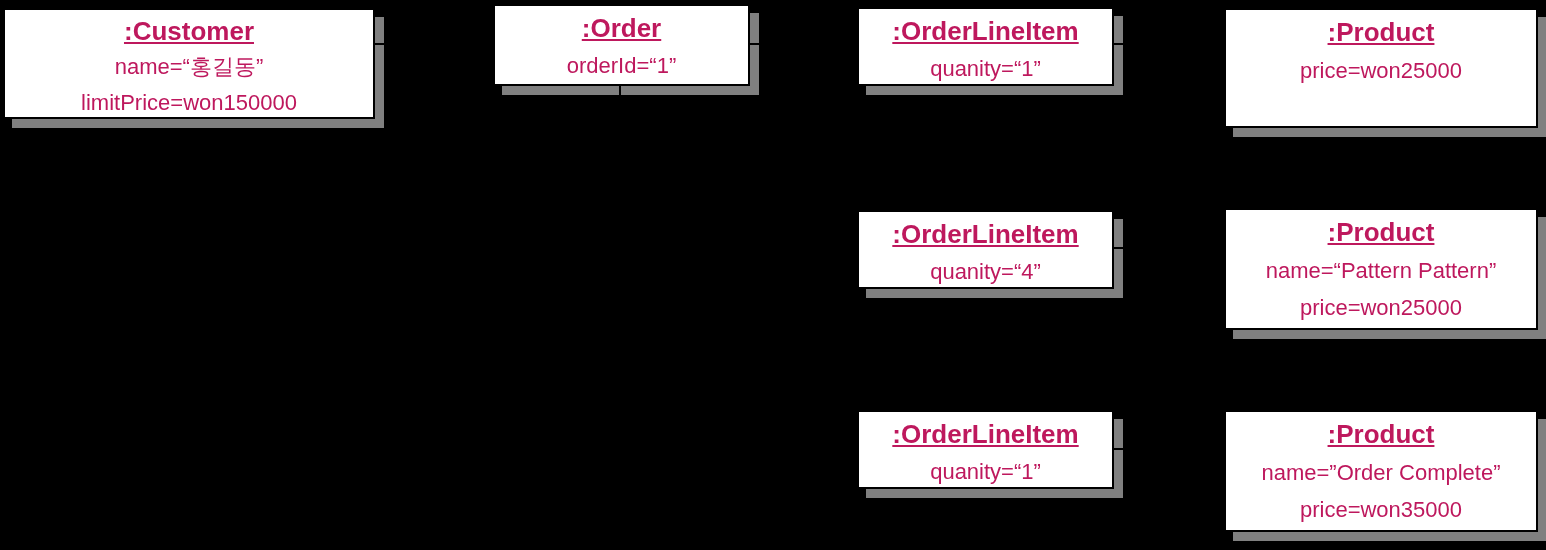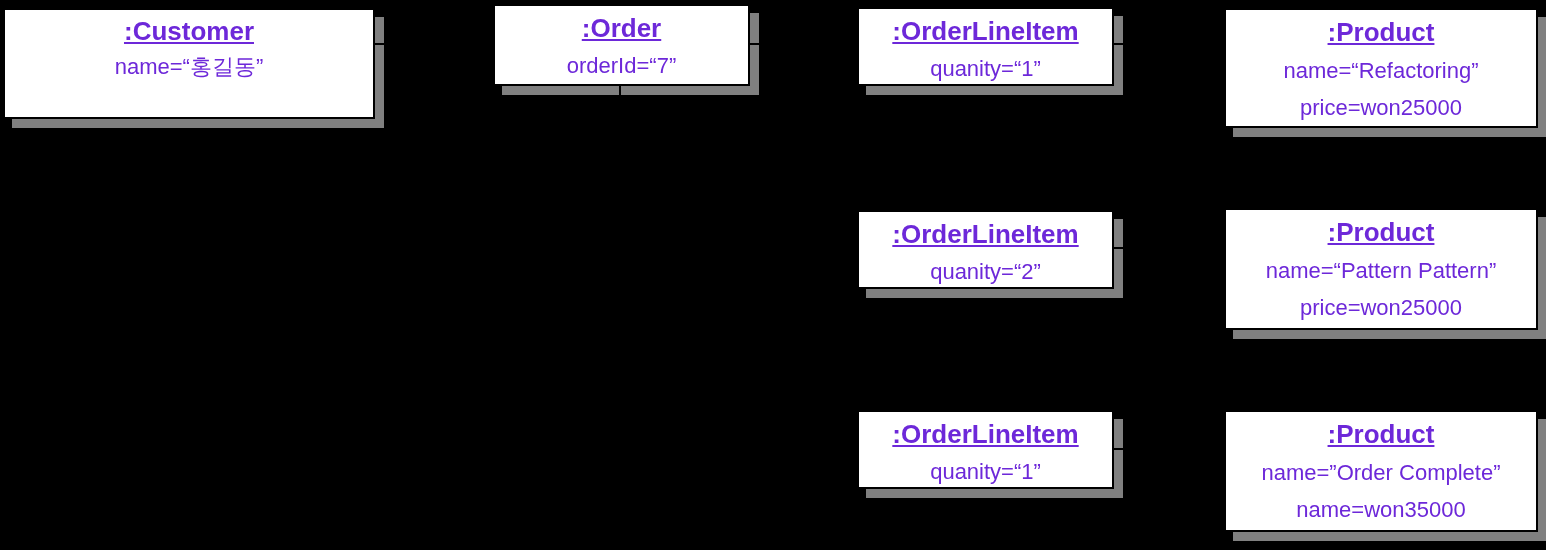--- a/index.html
+++ b/index.html
@@ -14,21 +14,21 @@
     background: #000000;
     overflow: hidden;
     font-family: "Liberation Sans", "DejaVu Sans", sans-serif;
   }
   .obj-box {
     position: absolute;
     box-sizing: border-box;
     background: #ffffff;
     border: 2px solid #000000;
     box-shadow: 9px 9px 0 0 #808080;
-    color: #6d28d9;
+    color: #be185d;
     text-align: center;
     z-index: 1;
   }
   .obj-title {
     font-size: 26px;
     font-weight: bold;
     text-decoration: underline;
     line-height: 36px;
     padding-top: 3px;
     white-space: nowrap;
@@ -58,58 +58,58 @@
   }
 </style>
 </head>
 <body>
 
 <div id="canvas">
 
   <div class="obj-box box-customer" style="left:3px; top:8px; width:372px; height:111px;">
     <div class="obj-title">:Customer</div>
     <div class="obj-attr">name=“홍길동”</div>
+    <div class="obj-attr">limitPrice=won150000</div>
   </div>
 
   <div class="obj-box box-order" style="left:493px; top:4px; width:257px; height:82px;">
     <div class="obj-title">:Order</div>
-    <div class="obj-attr">orderId=“7”</div>
+    <div class="obj-attr">orderId=“1”</div>
   </div>
 
   <div class="obj-box box-oli" style="left:857px; top:7px; width:257px; height:79px;">
     <div class="obj-title">:OrderLineItem</div>
     <div class="obj-attr">quanity=“1”</div>
   </div>
 
   <div class="obj-box box-product" style="left:1224px; top:8px; width:314px; height:120px;">
     <div class="obj-title">:Product</div>
-    <div class="obj-attr">name=“Refactoring”</div>
     <div class="obj-attr">price=won25000</div>
   </div>
 
   <div class="obj-box box-oli" style="left:857px; top:210px; width:257px; height:79px;">
     <div class="obj-title">:OrderLineItem</div>
-    <div class="obj-attr">quanity=“2”</div>
+    <div class="obj-attr">quanity=“4”</div>
   </div>
 
   <div class="obj-box box-product" style="left:1224px; top:208px; width:314px; height:122px;">
     <div class="obj-title">:Product</div>
     <div class="obj-attr">name=“Pattern Pattern”</div>
     <div class="obj-attr">price=won25000</div>
   </div>
 
   <div class="obj-box box-oli" style="left:857px; top:410px; width:257px; height:79px;">
     <div class="obj-title">:OrderLineItem</div>
     <div class="obj-attr">quanity=“1”</div>
   </div>
 
   <div class="obj-box box-product" style="left:1224px; top:410px; width:314px; height:122px;">
     <div class="obj-title">:Product</div>
     <div class="obj-attr">name=”Order Complete”</div>
-    <div class="obj-attr">name=won35000</div>
+    <div class="obj-attr">price=won35000</div>
   </div>
 
   <svg id="connector-layer" viewBox="0 0 1546 550">
     <line x1="375" y1="44" x2="495" y2="44"></line>
     <line x1="750" y1="44" x2="859" y2="44"></line>
     <line x1="620" y1="86" x2="620" y2="449"></line>
     <line x1="620" y1="248" x2="859" y2="248"></line>
     <line x1="620" y1="449" x2="859" y2="449"></line>
     <line x1="1114" y1="44" x2="1226" y2="44"></line>
     <line x1="1114" y1="248" x2="1226" y2="248"></line>

